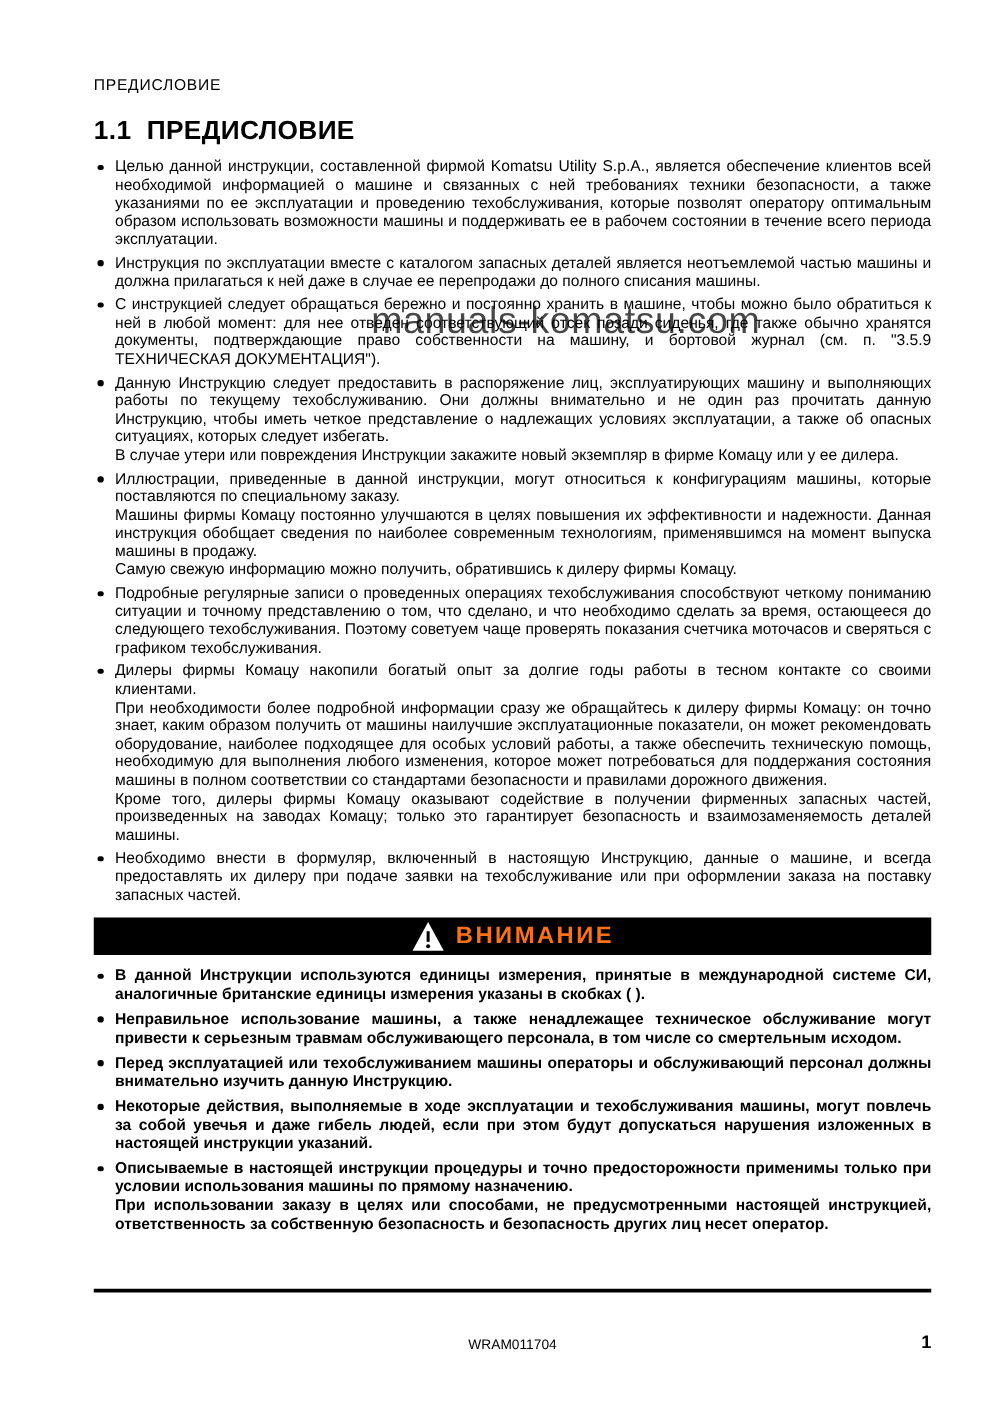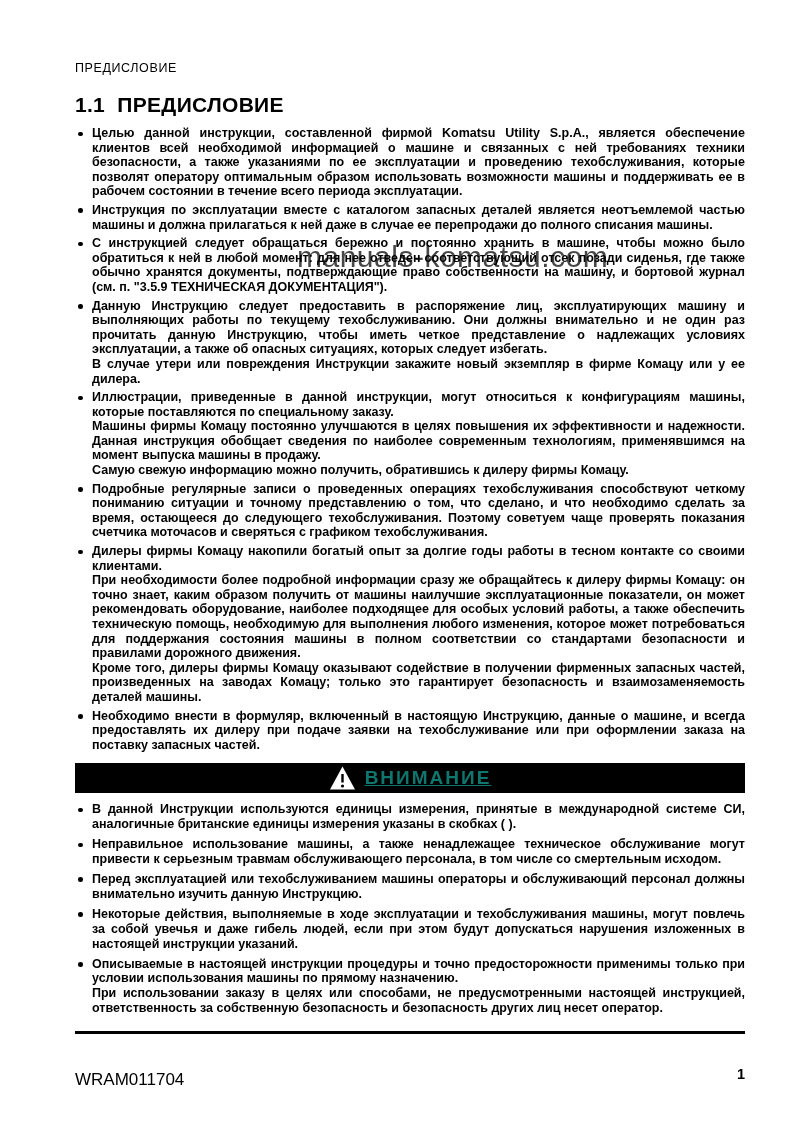--- a/index.html
+++ b/index.html
@@ -37,21 +37,20 @@
     margin:9px 0 0 0;
     padding:0;
     font-size:12.5px;
     line-height:14.6px;
     text-align:justify;
   }
   ul.bullets li {
     position:relative;
     padding-left:17px;
     margin-bottom:4px;
-    font-weight:bold;
   }
   .marker {
     position:absolute;
     left:3px; top:5.5px;
     width:4.5px; height:4.5px;
     background:#000;
     border-radius:50%;
   }
   ul.bullets p { margin:0; }
   ul.bullets.bold-section { font-weight:bold; line-height:14.9px; }
@@ -61,25 +60,24 @@
     margin-top:11px;
     height:30px;
     background:#000;
     display:flex;
     align-items:center;
     justify-content:center;
     gap:9px;
   }
   .warn-icon { display:flex; align-items:center; }
   .warn-label {
-    color:#0f766e;
+    color:#f97316;
     font-weight:bold;
     font-size:19px;
     letter-spacing:2px;
-    text-decoration:underline;
   }
 
   .watermark {
     position:absolute;
     left:297px; top:240px;
     font-size:30px;
     color:rgba(25,25,25,0.8);
     letter-spacing:0.5px;
     white-space:nowrap;
     z-index:5;
@@ -97,21 +95,22 @@
     background:#000;
   }
   .footer-row {
     position:relative;
     margin-top:36px;
     height:20px;
   }
   .doc-code {
     position:absolute;
     left:0; right:0;
-    font-size:17px;
+    text-align:center;
+    font-size:11px;
   }
   .page-num {
     position:absolute;
     right:0; top:-4px;
     font-size:14.5px;
     font-weight:bold;
   }
 </style>
 </head>
 <body>

